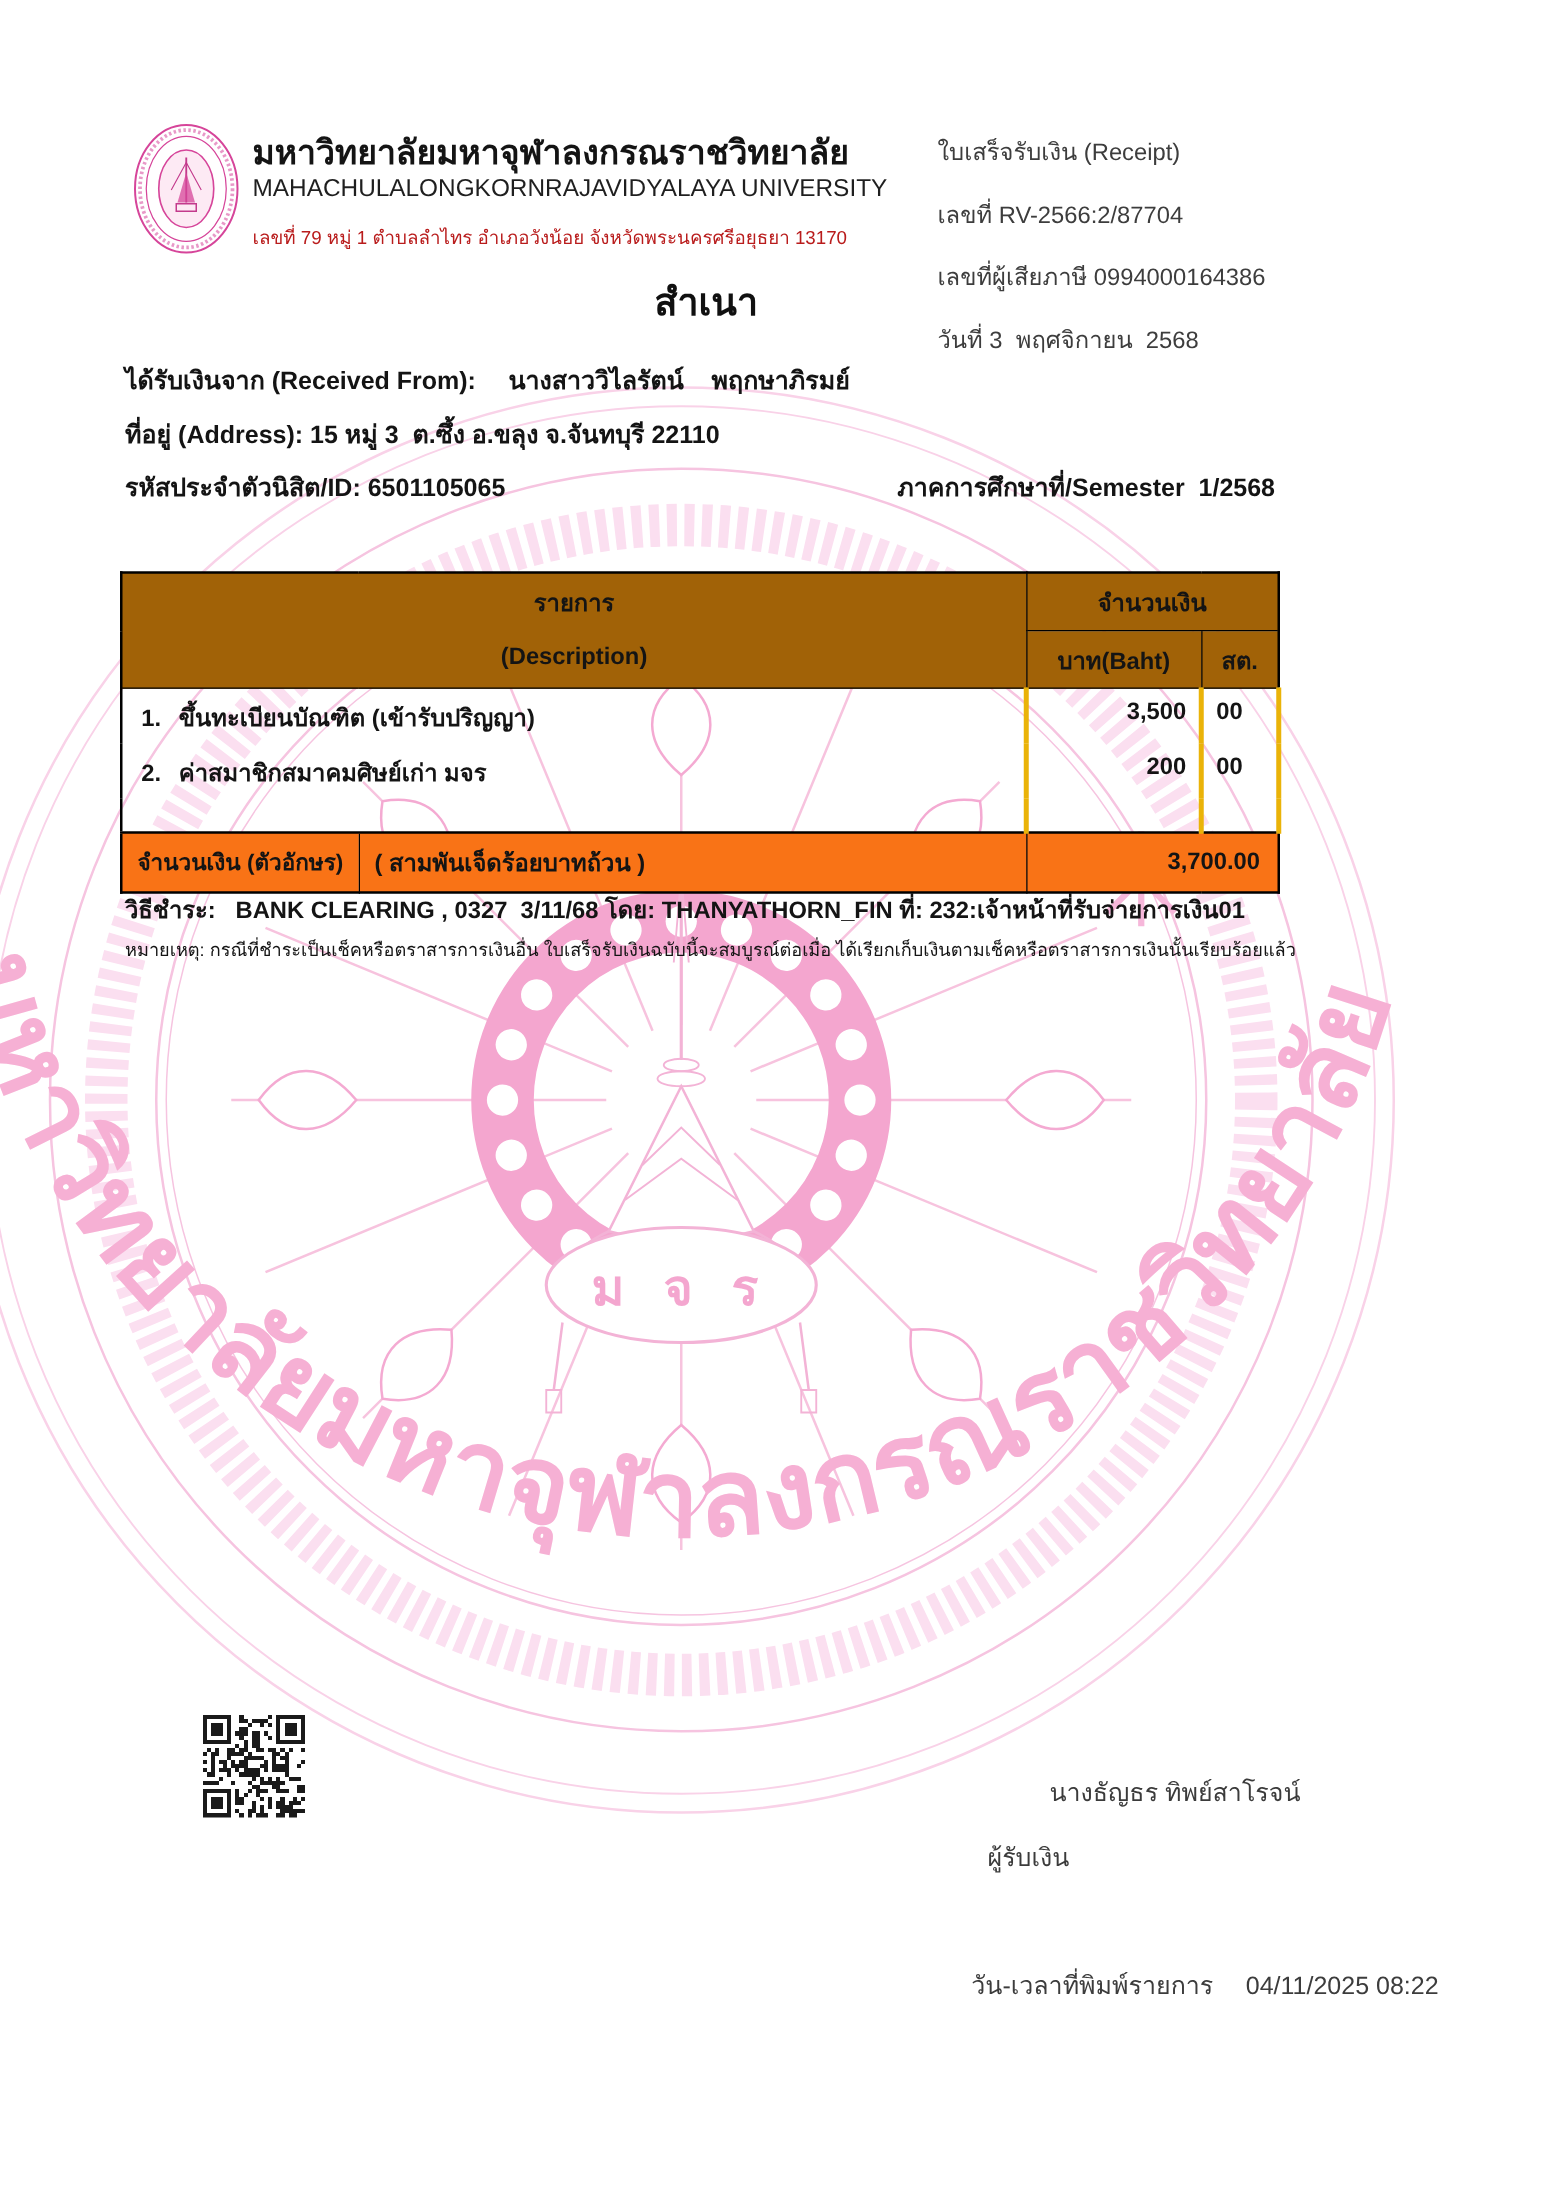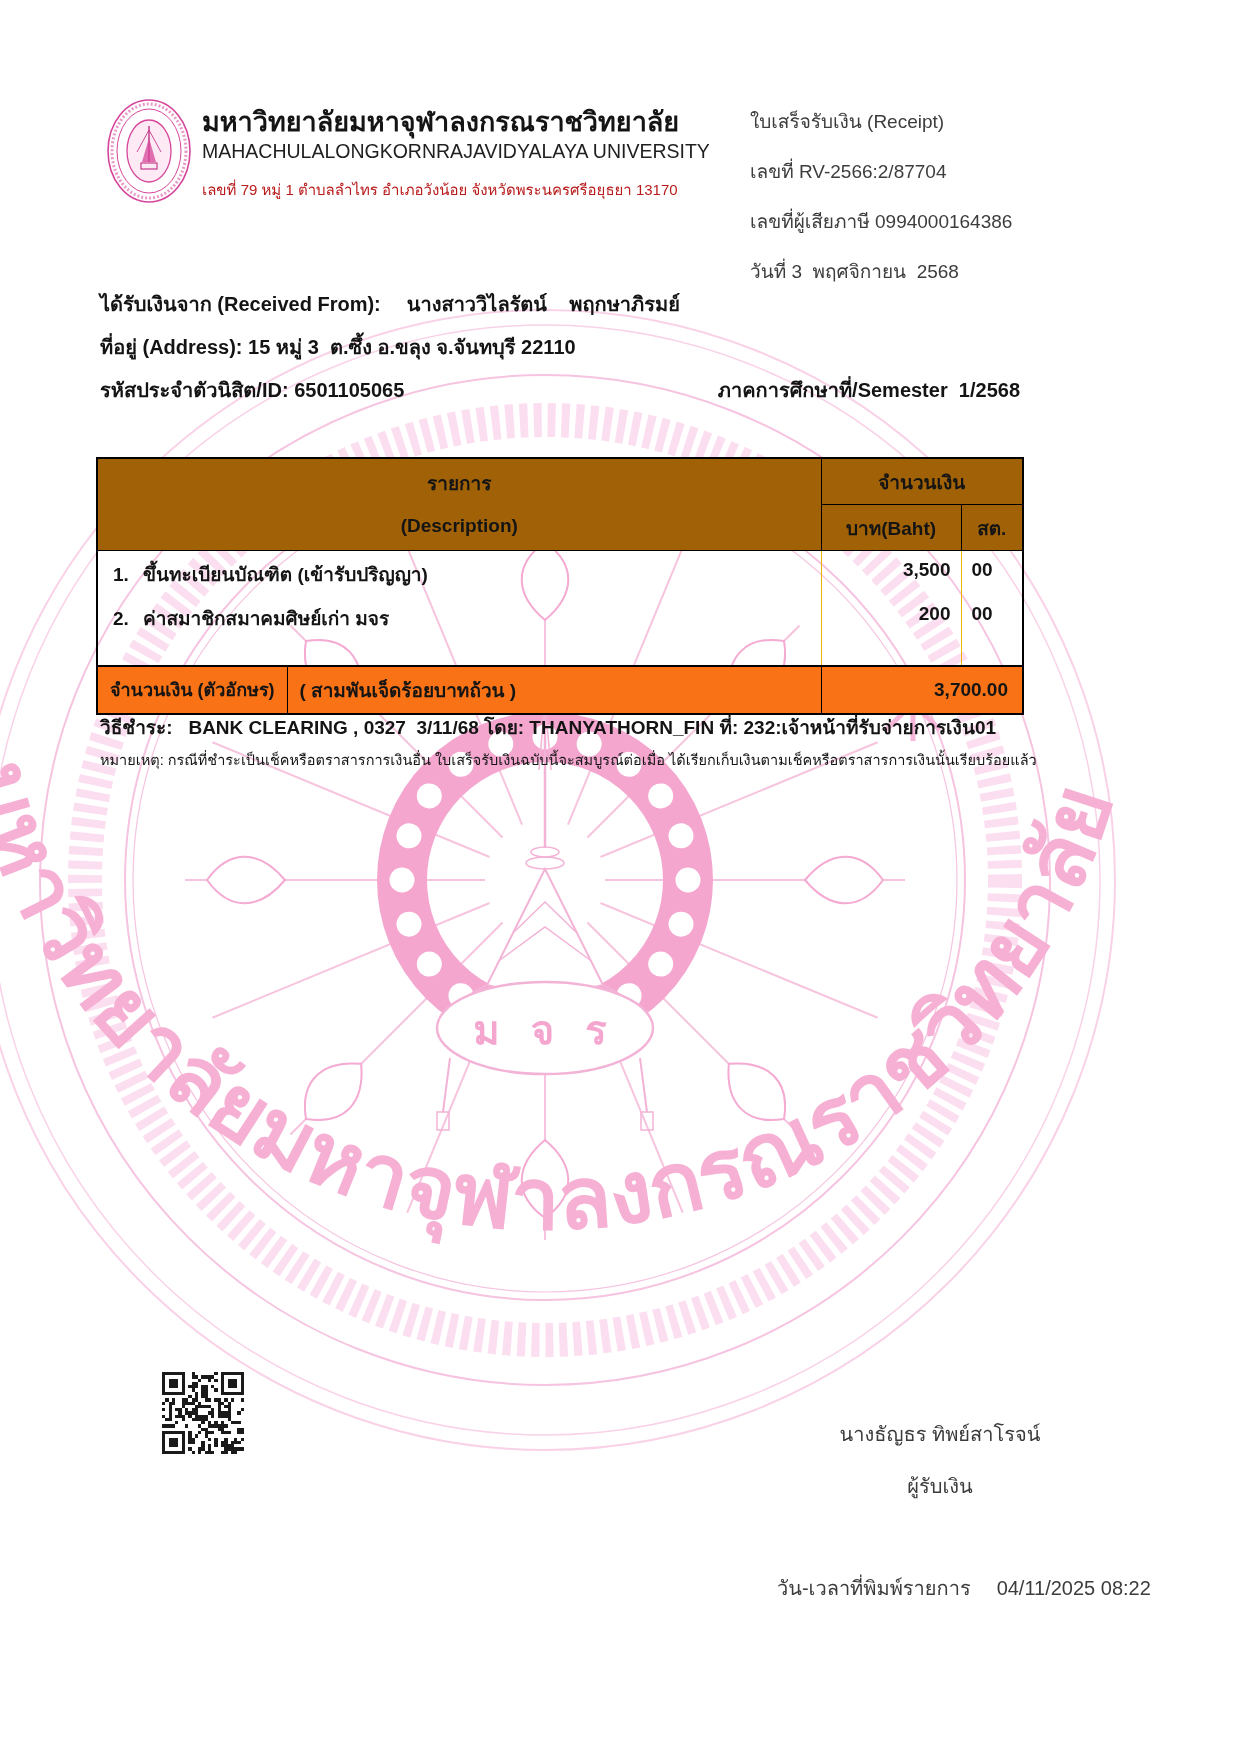--- a/index.html
+++ b/index.html
@@ -33,42 +33,42 @@
 
   
   table.items { position:absolute; left:96px; top:457px; width:926px;
     border-collapse:collapse; table-layout:fixed; border:2px solid #000;
     font-size:19px; font-weight:bold; color:#141414; }
   table.items col.c1 { width:190px; } table.items col.c2 { width:534px; }
   table.items col.c3 { width:140px; } table.items col.c4 { width:62px; }
   .th { background:#a16207; border:1px solid #000; text-align:center;
         font-weight:bold; height:43px; }
   .th .hl { line-height:42px; }
-  td.body-cell { border-left:1px solid #000; border-right:1px solid #eab308;
+  td.body-cell { border-left:1px solid #000; border-right:4px solid #eab308;
         border-top:none; border-bottom:none; vertical-align:top; padding-top:8px; }
   tr.item { height:44px; }
   tr.filler { height:27px; }
   td.num-right { text-align:right; padding-right:10px; }
   td.satang { text-align:left; padding-left:10px; }
   .itemno { display:inline-block; width:30px; padding-left:14px; }
   tr.total td { background:#f97316; border:1px solid #000; border-top:2px solid #000;
         height:44px; vertical-align:middle; }
   td.t-label { text-align:center; font-size:18px; }
   td.t-words { padding-left:12px; }
   td.t-amount { text-align:right; padding-right:14px; }
 
   
   .pay  { left:100px; top:712px; font-size:19px; font-weight:bold; color:#141414; }
   .note { left:100px; top:748px; font-size:14.5px; font-weight:normal; color:#141414; }
 
   
   .qr-wrap { left:162px; top:1372px; width:82px; height:82px; }
   .sig-name  { left:790px; width:300px; top:1418px; text-align:center;
                font-size:20px; color:#3b3b3b; }
-  .sig-title { left:790px; width:300px; top:1470px; text-align:center;
+  .sig-title { left:790px; width:300px; top:1470px; text-align:left;
                font-size:20px; color:#3b3b3b; }
   .print { left:777px; top:1572px; font-size:20px; color:#3c3c3c; }
   .print .val { margin-left:26px; }
 </style>
 </head>
 <body>
 
 <div class="page">
 
   <svg class="wm" width="1240" height="1753" viewBox="0 0 1240 1753" aria-hidden="true">
@@ -187,20 +187,21 @@
     <div class="abs uni-en">MAHACHULALONGKORNRAJAVIDYALAYA UNIVERSITY</div>
     <div class="abs uni-addr">เลขที่ 79 หมู่ 1 ตำบลลำไทร อำเภอวังน้อย จังหวัดพระนครศรีอยุธยา 13170</div>
 
     <div class="abs rcpt-info">
       <div>ใบเสร็จรับเงิน (Receipt)</div>
       <div>เลขที่ RV-2566:2/87704</div>
       <div>เลขที่ผู้เสียภาษี 0994000164386</div>
       <div class="pre">วันที่ 3  พฤศจิกายน  2568</div>
     </div>
 
+    <div class="abs copy">สำเนา</div>
 
     <div class="abs line l1">
       <span>ได้รับเงินจาก (Received From):</span><span class="gap"></span><span class="pre">นางสาววิไลรัตน์    พฤกษาภิรมย์</span>
     </div>
     <div class="abs line l2">
       <span>ที่อยู่ (Address):</span>&nbsp;<span class="pre">15 หมู่ 3  ต.ซึ้ง อ.ขลุง จ.จันทบุรี 22110</span>
     </div>
     <div class="abs line l3">
       <span>รหัสประจำตัวนิสิต/ID:</span>&nbsp;<span>6501105065</span>
     </div>

